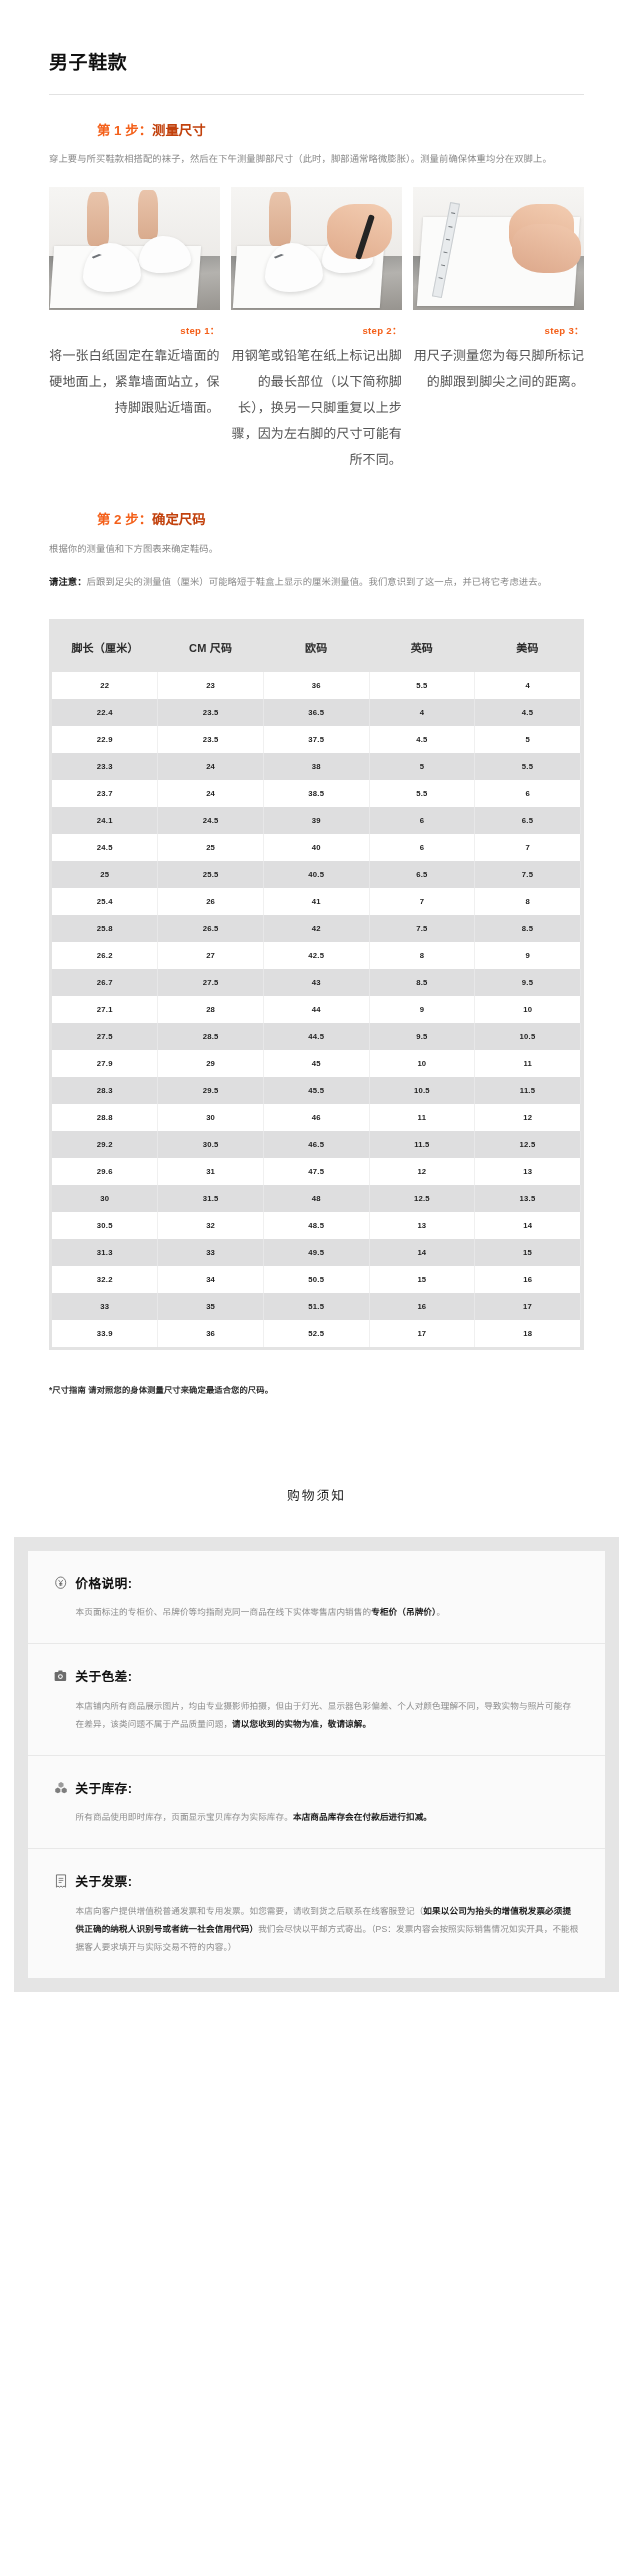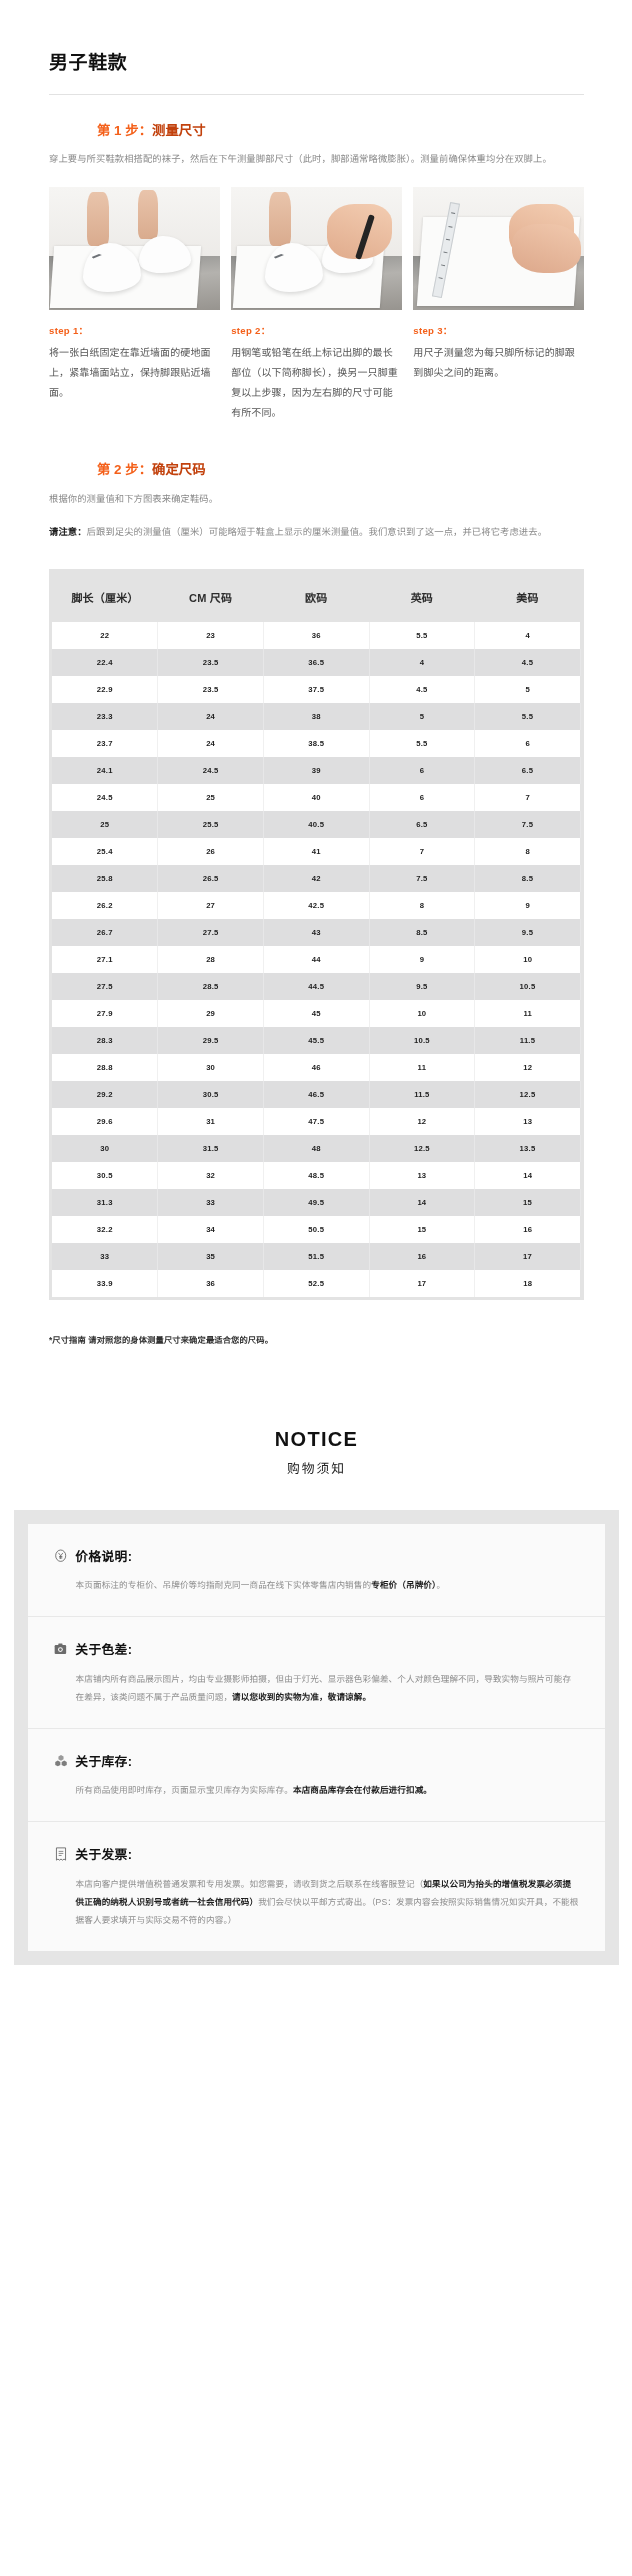--- a/index.html
+++ b/index.html
@@ -47,21 +47,21 @@
     letter-spacing: 0.1px;
   }
   .body-text b { color: #222; font-weight: bold; }
 
   
   .photos {
     display: flex;
     gap: 11.5px;
     margin-top: 18px;
   }
-  .photo-col { flex: 1 1 0; min-width: 0; }
+  .photo-col { flex: 1 1 0; min-width: 0; text-align: right; }
   .photo {
     position: relative;
     width: 100%;
     height: 123px;
     overflow: hidden;
     background: #dcd9d6;
   }
   .photo .floor {
     position: absolute; left: 0; right: 0; bottom: 0; height: 44%;
     background: linear-gradient(175deg,#8d8d8b 0%, #b4b2ae 45%, #97948f 100%);
@@ -129,21 +129,21 @@
   }
 
   .step-label {
     color: #f4601a;
     font-size: 9.6px;
     font-weight: bold;
     margin-top: 12.8px;
     letter-spacing: 0.3px;
   }
   .step-desc {
-    font-size: 10px;
+    font-size: 13px;
     line-height: 2.0;
     color: #555;
     margin-top: 6.4px;
     letter-spacing: 0.1px;
   }
 
   
   .chart-heading {
     font-size: 12px;
     font-weight: bold;
@@ -517,21 +517,20 @@
           </tbody>
       </table>
     </div>
 
     <p class="table-note">*尺寸指南 请对照您的身体测量尺寸来确定最适合您的尺码。</p>
 
     <div class="guide-bottom-space"></div>
   </section>
 
   <section class="notice-band">
-    <div class="notice-title">NOTICE</div>
     <div class="notice-subtitle">购物须知</div>
   </section>
 
   <div class="notice-outer">
     <div class="notice-inner">
 
       <div class="notice-block">
         <div class="nb-head">
           <span class="nb-icon">
             <svg width="13.4" height="13.4" viewBox="0 0 24 24" fill="none" stroke="#555" stroke-width="1.4">

